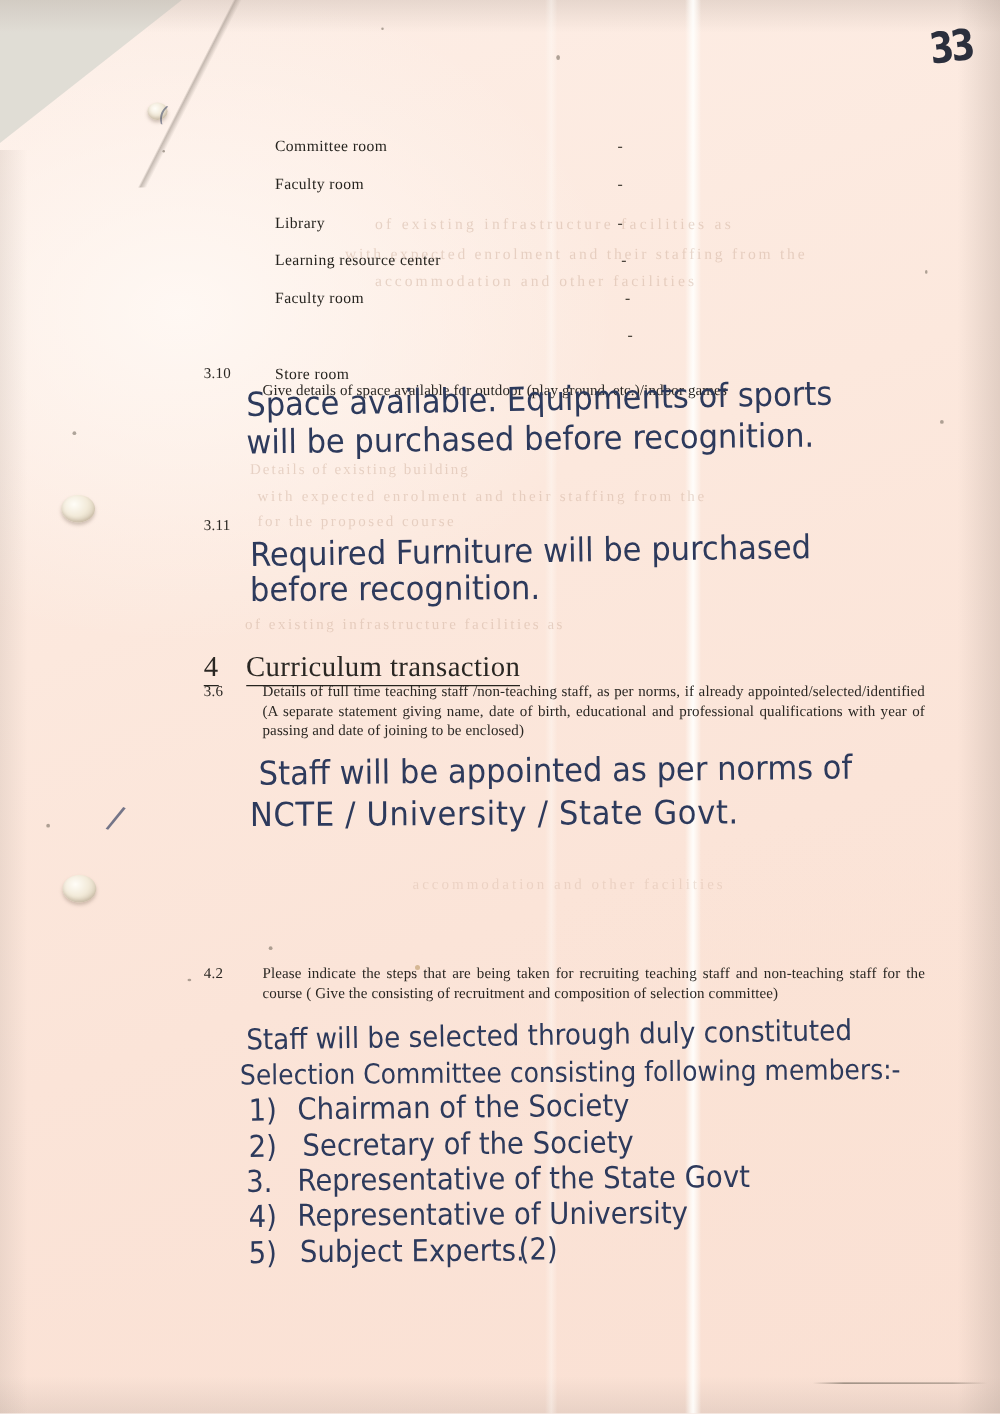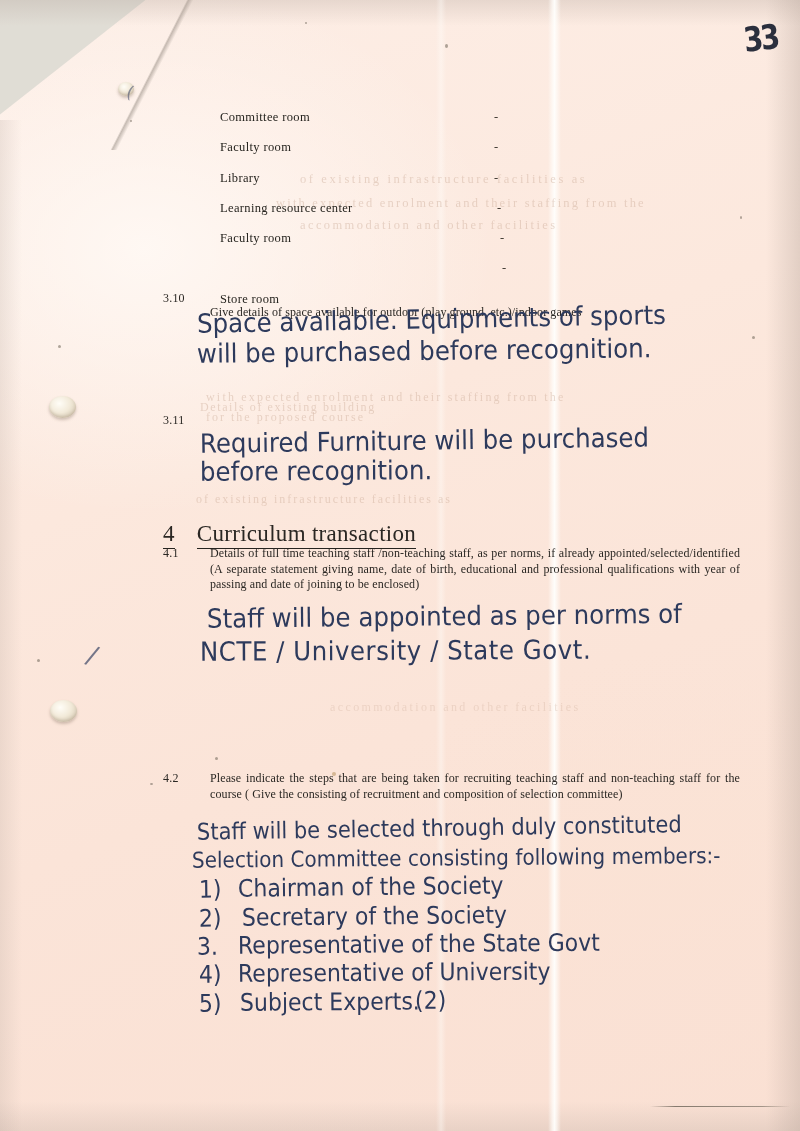--- a/index.html
+++ b/index.html
@@ -201,21 +201,21 @@
   <div class="speck" style="left:332px; top:772px; width:4px; height:4px; background:#b08a50; opacity:0.5;"></div>
   <div class="speck" style="left:150px; top:783px; width:3px; height:2px;"></div>
   <div class="speck" style="left:37px; top:659px; width:3px; height:3px;"></div>
   <div class="speck" style="left:752px; top:336px; width:3px; height:3px;"></div>
   <div class="speck" style="left:740px; top:216px; width:2px; height:3px;"></div>
   <div class="bottom-rule"></div>
 
   <div class="ghost" style="left:300px; top:172px; font-size:12.5px; letter-spacing:2.6px;">of existing infrastructure facilities as</div>
   <div class="ghost" style="left:276px; top:196px; font-size:12.5px; letter-spacing:2.2px;">with expected enrolment and their staffing from the</div>
   <div class="ghost" style="left:300px; top:218px; font-size:12.5px; letter-spacing:2.4px;">accommodation and other facilities</div>
-  <div class="ghost" style="left:200px; top:368px; font-size:12px; letter-spacing:1.6px;margin-top:32px;">Details of existing building</div>
+  <div class="ghost" style="left:200px; top:368px; font-size:12px; letter-spacing:1.6px;">Details of existing building</div>
   <div class="ghost" style="left:206px; top:390px; font-size:12px; letter-spacing:2.2px;">with expected enrolment and their staffing from the</div>
   <div class="ghost" style="left:206px; top:410px; font-size:12px; letter-spacing:2.0px;">for the proposed course</div>
   <div class="ghost" style="left:196px; top:492px; font-size:12px; letter-spacing:2.0px;">of existing infrastructure facilities as</div>
   <div class="ghost" style="left:330px; top:700px; font-size:12px; letter-spacing:2.4px; opacity:0.30;">accommodation and other facilities</div>
 
   <div class="pgnum" style="left:740px; top:18px;">33</div>
 
   <div class="pen-mark" style="left:88px; top:640px; font-size:26px; transform:rotate(22deg); opacity:0.7;">/</div>
   <div class="pen-mark" style="left:127px; top:82px; font-size:17px; transform:rotate(18deg); opacity:0.55;">(</div>
 
@@ -245,21 +245,21 @@
 
   <div class="qnum" style="left:163px; top:413px;">3.11</div>
 
   <div class="hand" style="left:200px; top:430px; font-size:24px; transform:rotate(-0.8deg) scale(1.02,1.10);">Required Furniture will be purchased</div>
   <div class="hand" style="left:200px; top:458px; font-size:24px; transform:rotate(-0.4deg) scale(1.02,1.10);">before recognition.</div>
 
   <div class="sec-head" style="left:163px; top:521px;">
     <span class="num">4</span><span class="ttl">Curriculum transaction</span>
   </div>
 
-  <div class="qnum" style="left:163px; top:546px;">4.1</div>
+  <div class="qnum" style="left:163px; top:546px;">3.6</div>
   <div class="qtext" style="left:210px; top:546px; width:530px;">Details of full time teaching staff /non-teaching staff, as per norms, if already appointed/selected/identified (A separate statement giving name, date of  birth, educational and professional qualifications with year of passing and date of joining to be enclosed)</div>
 
   <div class="hand" style="left:207px; top:605px; font-size:24px; transform:rotate(-0.6deg) scale(1.02,1.10);">Staff will be appointed as per norms of</div>
   <div class="hand" style="left:200px; top:638px; font-size:24px; letter-spacing:0.5px; transform:rotate(-0.3deg) scale(1.02,1.10);">NCTE / University / State Govt.</div>
 
   <div class="qnum" style="left:163px; top:771px;">4.2</div>
   <div class="qtext" style="left:210px; top:771px; width:530px;">Please indicate the steps that are being taken for recruiting teaching staff and non-teaching staff for the course ( Give the consisting of recruitment and composition of selection committee)</div>
 
   <div class="hand" style="left:197px; top:820px; font-size:21px; transform:rotate(-0.9deg) scale(1.0,1.10);">Staff will be selected through duly constituted</div>
   <div class="hand" style="left:192px; top:848px; font-size:20px; transform:rotate(-0.5deg) scale(1.0,1.10);">Selection Committee consisting following members:-</div>

